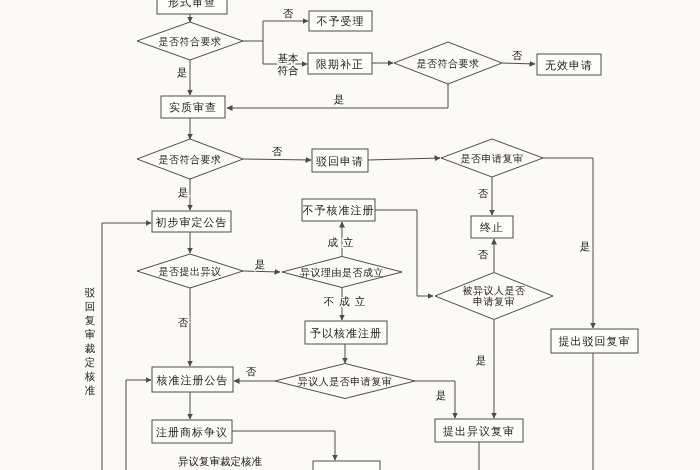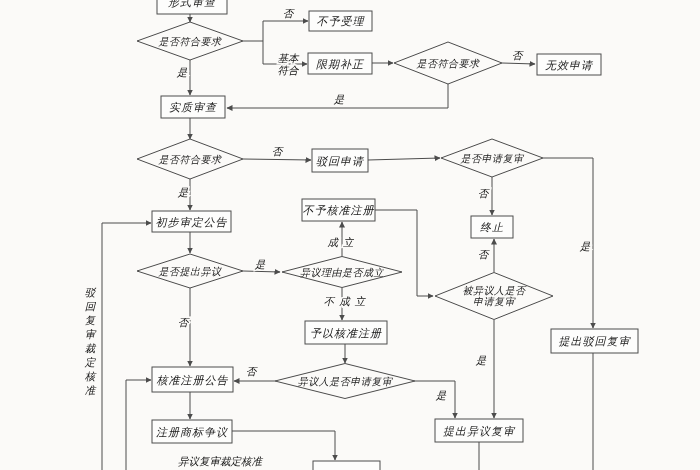--- a/index.html
+++ b/index.html
@@ -2,21 +2,20 @@
 <html><head>
 <meta charset="utf-8">
 <style>
   html,body{margin:0;padding:0;background:#ffffff;}
   #stage{
     position:relative;
     width:700px;height:470px;
     background:#fbfaf8;
     overflow:hidden;
     font-family:"DejaVu Sans",sans-serif;
-    font-style:italic;
   }
   #flow-svg{display:block;}
   .node-box{fill:#fdfdfc;stroke:#4c4c4c;stroke-width:1;}
   .node-diamond{fill:#fbfaf8;stroke:#4c4c4c;stroke-width:1;}
   .node-label{fill:#1b1b1b;font-size:11px;letter-spacing:1px;
     text-anchor:middle;font-family:"DejaVu Sans",sans-serif;}
   .diamond-label{fill:#1b1b1b;font-size:10px;letter-spacing:0.5px;
     text-anchor:middle;font-family:"DejaVu Sans",sans-serif;}
   .edge{fill:none;stroke:#4c4c4c;stroke-width:1;}
   .edge-label{fill:#141414;font-size:10.5px;text-anchor:middle;

